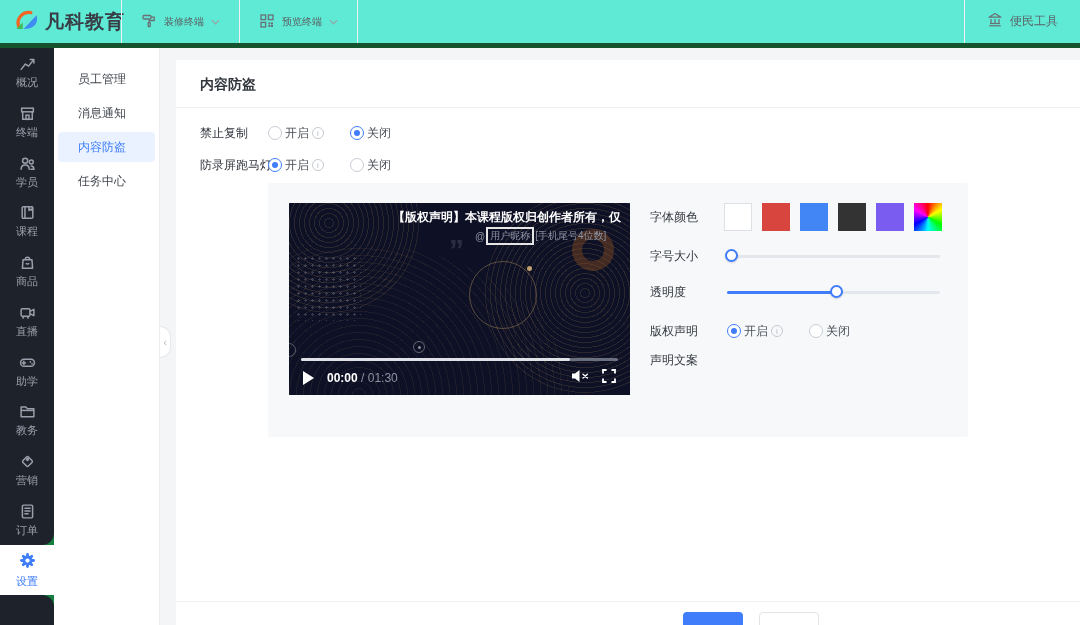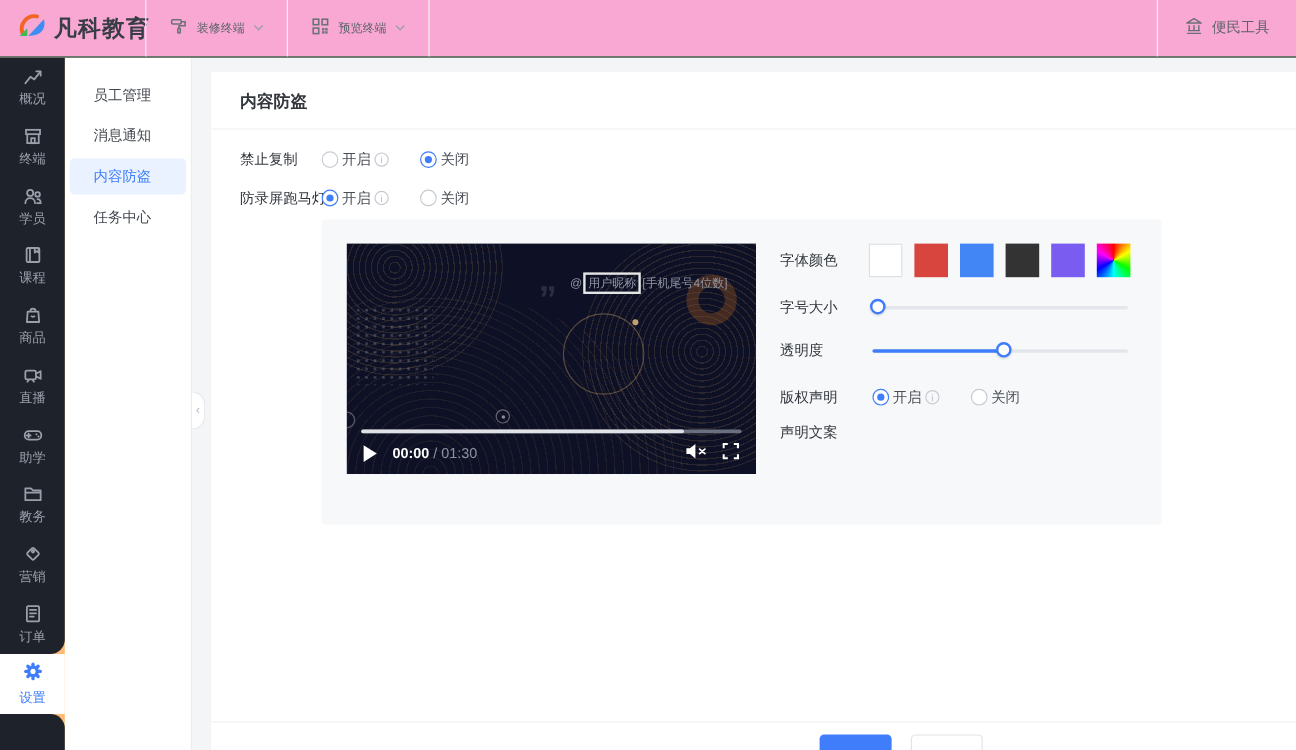--- a/index.html
+++ b/index.html
@@ -1,28 +1,28 @@
 <!DOCTYPE html>
 <html><head>
 <meta charset="utf-8">
 <style>
   * { box-sizing: border-box; margin: 0; padding: 0; }
   html,body { width:1080px; height:625px; overflow:hidden; }
   body { font-family:"Liberation Sans","DejaVu Sans",sans-serif; background:#fff; position:relative; color:#333; }
 
   
-  .header { position:absolute; top:0; left:0; right:0; height:48px; background:#f9a8d4; border-bottom:1px solid #14532d; display:flex; align-items:stretch; z-index:9; }
+  .header { position:absolute; top:0; left:0; right:0; height:48px; background:#5eead4; border-bottom:5px solid #14532d; display:flex; align-items:stretch; z-index:9; }
   .logo { display:flex; align-items:center; gap:6px; padding-left:13px; width:121px; }
   .logo-text { font-size:19px; font-weight:bold; color:#383d46; letter-spacing:1px; white-space:nowrap; }
   .hmenu { display:flex; align-items:center; gap:7px; padding:0 19px; border-left:1px solid #eef0f2; color:#5c6268; font-size:10px; cursor:pointer; white-space:nowrap; }
   .hmenu-last { border-right:1px solid #eef0f2; }
   .htools { margin-left:auto; display:flex; align-items:center; gap:7px; padding:16px 22px; border-left:1px solid #eef0f2; color:#5c6268; font-size:12px; cursor:pointer; white-space:nowrap;justify-content:flex-end; }
 
   
-  .rail { position:absolute; top:48px; left:0; bottom:0; width:54px; background:#fdba74; z-index:8; }
+  .rail { position:absolute; top:48px; left:0; bottom:0; width:54px; background:#15803d; z-index:8; }
   .rail-top { position:absolute; top:0; left:0; right:0; height:497px; background:#1e222b; border-bottom-right-radius:12px; display:flex; flex-direction:column; }
   .rail-item { flex:1; display:flex; flex-direction:column; align-items:center; justify-content:center; gap:3px; color:#9aa0ab; font-size:11px; cursor:pointer; }
   .rail-item svg { display:block; }
   .rail-settings { position:absolute; top:497px; left:0; right:0; height:50px; background:#fff; display:flex; flex-direction:column; align-items:center; justify-content:center; gap:3px; color:#3f7dfa; font-size:11px; cursor:pointer; }
   .rail-bottom { position:absolute; top:547px; left:0; right:0; bottom:0; background:#1e222b; border-top-right-radius:12px; }
 
   
   .submenu { position:absolute; top:48px; left:54px; bottom:0; width:106px; background:#fff; border-right:1px solid #ecedf0; padding-top:16px; z-index:7; }
   .sub-item { height:30px; line-height:30px; padding-left:24px; font-size:12px; color:#42474f; margin-bottom:4px; cursor:pointer; white-space:nowrap; }
   .sub-item.sel { background:#e9f2fe; color:#3f7dfa; margin:0 4px 4px 4px; padding-left:20px; border-radius:4px; }
@@ -343,20 +343,21 @@
         <div class="art art1"></div>
         <div class="art art2"></div>
         <div class="art art3"></div>
         <div class="ring"></div>
         <div class="dots"></div>
         <div class="cring"></div>
         <div class="quotes">”</div>
         <div class="oring"></div>
         <div class="oring2"></div>
 
+        <div class="marquee1">【版权声明】本课程版权归创作者所有，仅</div>
         <div class="marquee2">
             <span>@</span>
             <span class="redbox">用户昵称</span>
             <span>[手机尾号4位数]</span>
           </div>
 
         <div class="progress">
             <div class="progress-fill"></div>
           </div>
         <div class="vctrl">

